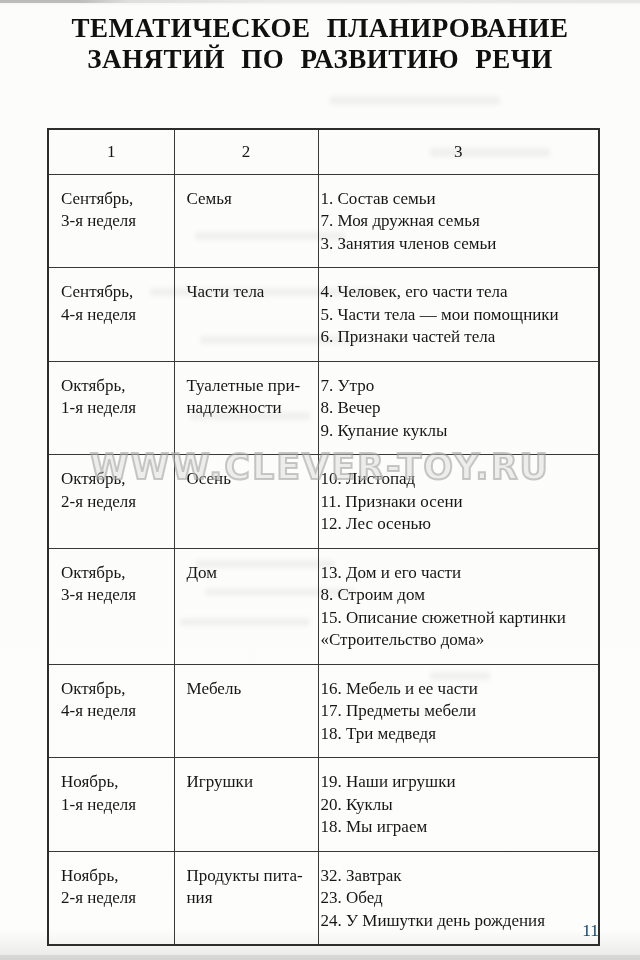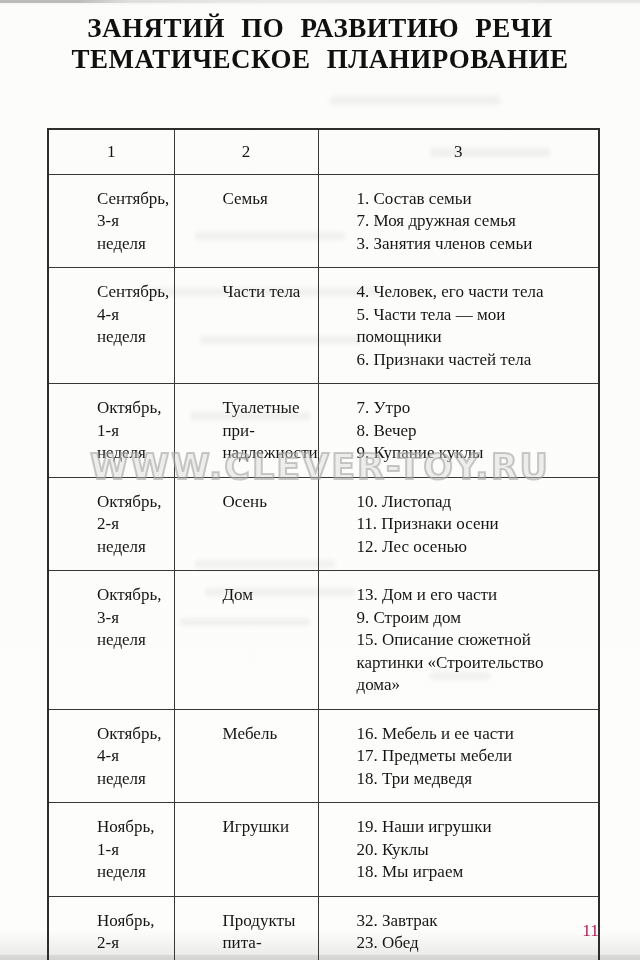--- a/index.html
+++ b/index.html
@@ -47,39 +47,39 @@
   }
   tr.colnum-row td {
     height: 45px; text-align: center; vertical-align: middle; font-size: 17px;
   }
   tbody.rows td {
     vertical-align: top; padding: 13px 8px 12px 12px; line-height: 22.5px;
   }
   tbody.rows td.col-lessons { padding-left: 2px; padding-right: 10px; }
   tbody.rows tr { height: 84px; }
   tbody.rows tr:nth-child(5) { height: 103px; }
-  .line { line-height: 22.5px; margin-left: 36px; }
+  .line { line-height: 22.5px; }
 
   
   .watermark {
     position: absolute; top: 447px; left: 50%; transform: translateX(-50%);
     z-index: 6; white-space: nowrap;
     font-family: "DejaVu Sans", sans-serif; font-weight: bold;
     font-size: 35px; letter-spacing: 2px;
     color: rgba(255,255,255,0.22);
     -webkit-text-stroke: 2px rgba(158,158,158,0.55);
     text-shadow: 0 0 1px rgba(170,170,170,0.25);
     pointer-events: none;
     text-align: right;
   }
 
   
   .page-number {
     position: absolute; top: 920px; right: 41px;
-    font-size: 17.5px; color: #be185d;
+    font-size: 17.5px; color: #0c4a6e;
   }
 
   
   .ghost { position: absolute; background: #8a8a8a; opacity: .10; filter: blur(2px); border-radius: 2px; }
 </style>
 </head>
 <body>
 
 <div class="page">
 
@@ -91,22 +91,22 @@
   <div class="ghost" style="left:195px; top:232px; width:150px; height:8px;"></div>
   <div class="ghost" style="left:150px; top:288px; width:230px; height:8px;"></div>
   <div class="ghost" style="left:200px; top:336px; width:160px; height:8px;"></div>
   <div class="ghost" style="left:190px; top:412px; width:120px; height:8px;"></div>
   <div class="ghost" style="left:195px; top:560px; width:140px; height:8px;"></div>
   <div class="ghost" style="left:205px; top:588px; width:150px; height:8px;"></div>
   <div class="ghost" style="left:180px; top:618px; width:130px; height:8px;"></div>
   <div class="ghost" style="left:430px; top:672px; width:60px; height:8px;"></div>
 
   <div class="title">
+    <div>ТЕМАТИЧЕСКОЕ ПЛАНИРОВАНИЕ</div>
     <div>ЗАНЯТИЙ ПО РАЗВИТИЮ РЕЧИ</div>
-    <div>ТЕМАТИЧЕСКОЕ ПЛАНИРОВАНИЕ</div>
   </div>
 
   <table class="plan">
     <colgroup>
         <col>
         <col>
         <col>
       </colgroup>
     <thead>
       <tr class="colnum-row">
@@ -180,21 +180,21 @@
   <tr>
     <td class="col-period">
             <div class="line">Октябрь,</div>
             <div class="line">3-я неделя</div>
           </td>
     <td class="col-theme">
             <div class="line">Дом</div>
           </td>
     <td class="col-lessons">
             <div class="line">13. Дом и его части</div>
-            <div class="line">9. Строим дом</div>
+            <div class="line">8. Строим дом</div>
             <div class="line">15. Описание сюжетной картинки «Строительство дома»</div>
           </td>
   </tr>
 
   <tr>
     <td class="col-period">
             <div class="line">Октябрь,</div>
             <div class="line">4-я неделя</div>
           </td>
     <td class="col-theme">

